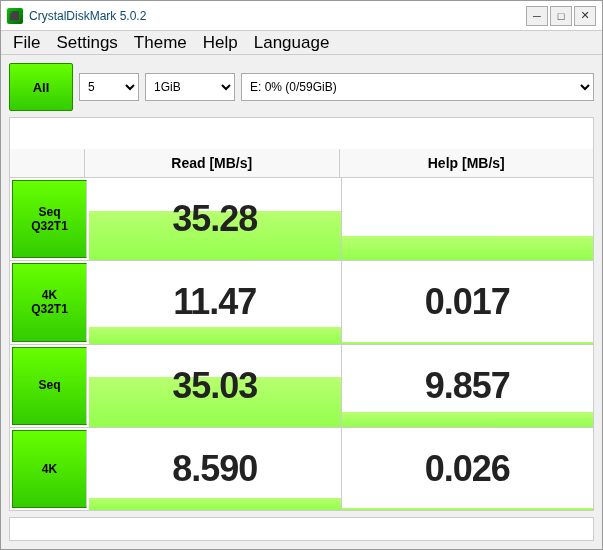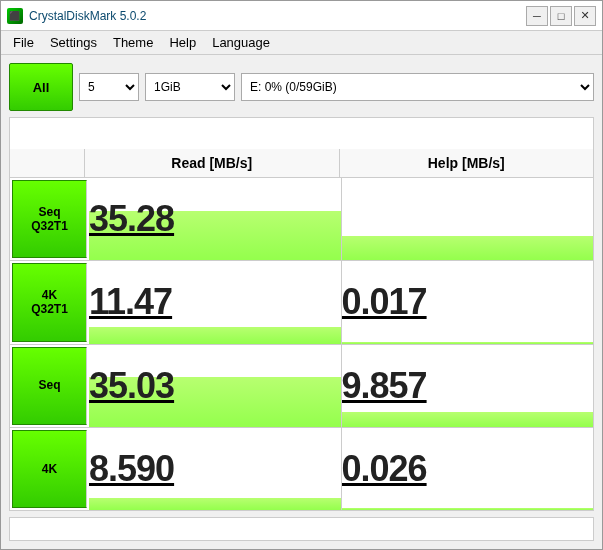--- a/index.html
+++ b/index.html
@@ -70,21 +70,21 @@
     .menu-bar {
       background: #f0f0f0;
       display: flex;
       padding: 2px 4px;
       border-bottom: 1px solid #ccc;
       height: 24px;
       align-items: center;
     }
     .menu-item {
       padding: 2px 8px;
-      font-size: 13px;
+      font-size: 17px;
       cursor: pointer;
       color: #000;
     }
     .main-content {
       flex: 1;
       padding: 8px;
       display: flex;
       flex-direction: column;
       gap: 6px;
     }
@@ -162,24 +162,24 @@
       text-align: center;
       line-height: 1.2;
       border-right: 1px solid #ccc;
       margin: 2px;
       border-radius: 0;
     }
     .data-cell {
       flex: 1;
       display: flex;
       align-items: center;
+      justify-content: center;
       border-right: 1px solid #ccc;
       position: relative;
       overflow: hidden;
-      text-decoration: underline;
     }
     .data-cell:last-child { border-right: none; }
     .bar-bg {
       position: absolute;
       bottom: 0;
       left: 0;
       right: 0;
       background: linear-gradient(to top, #66ff00, #99ff33);
       opacity: 0.7;
     }

